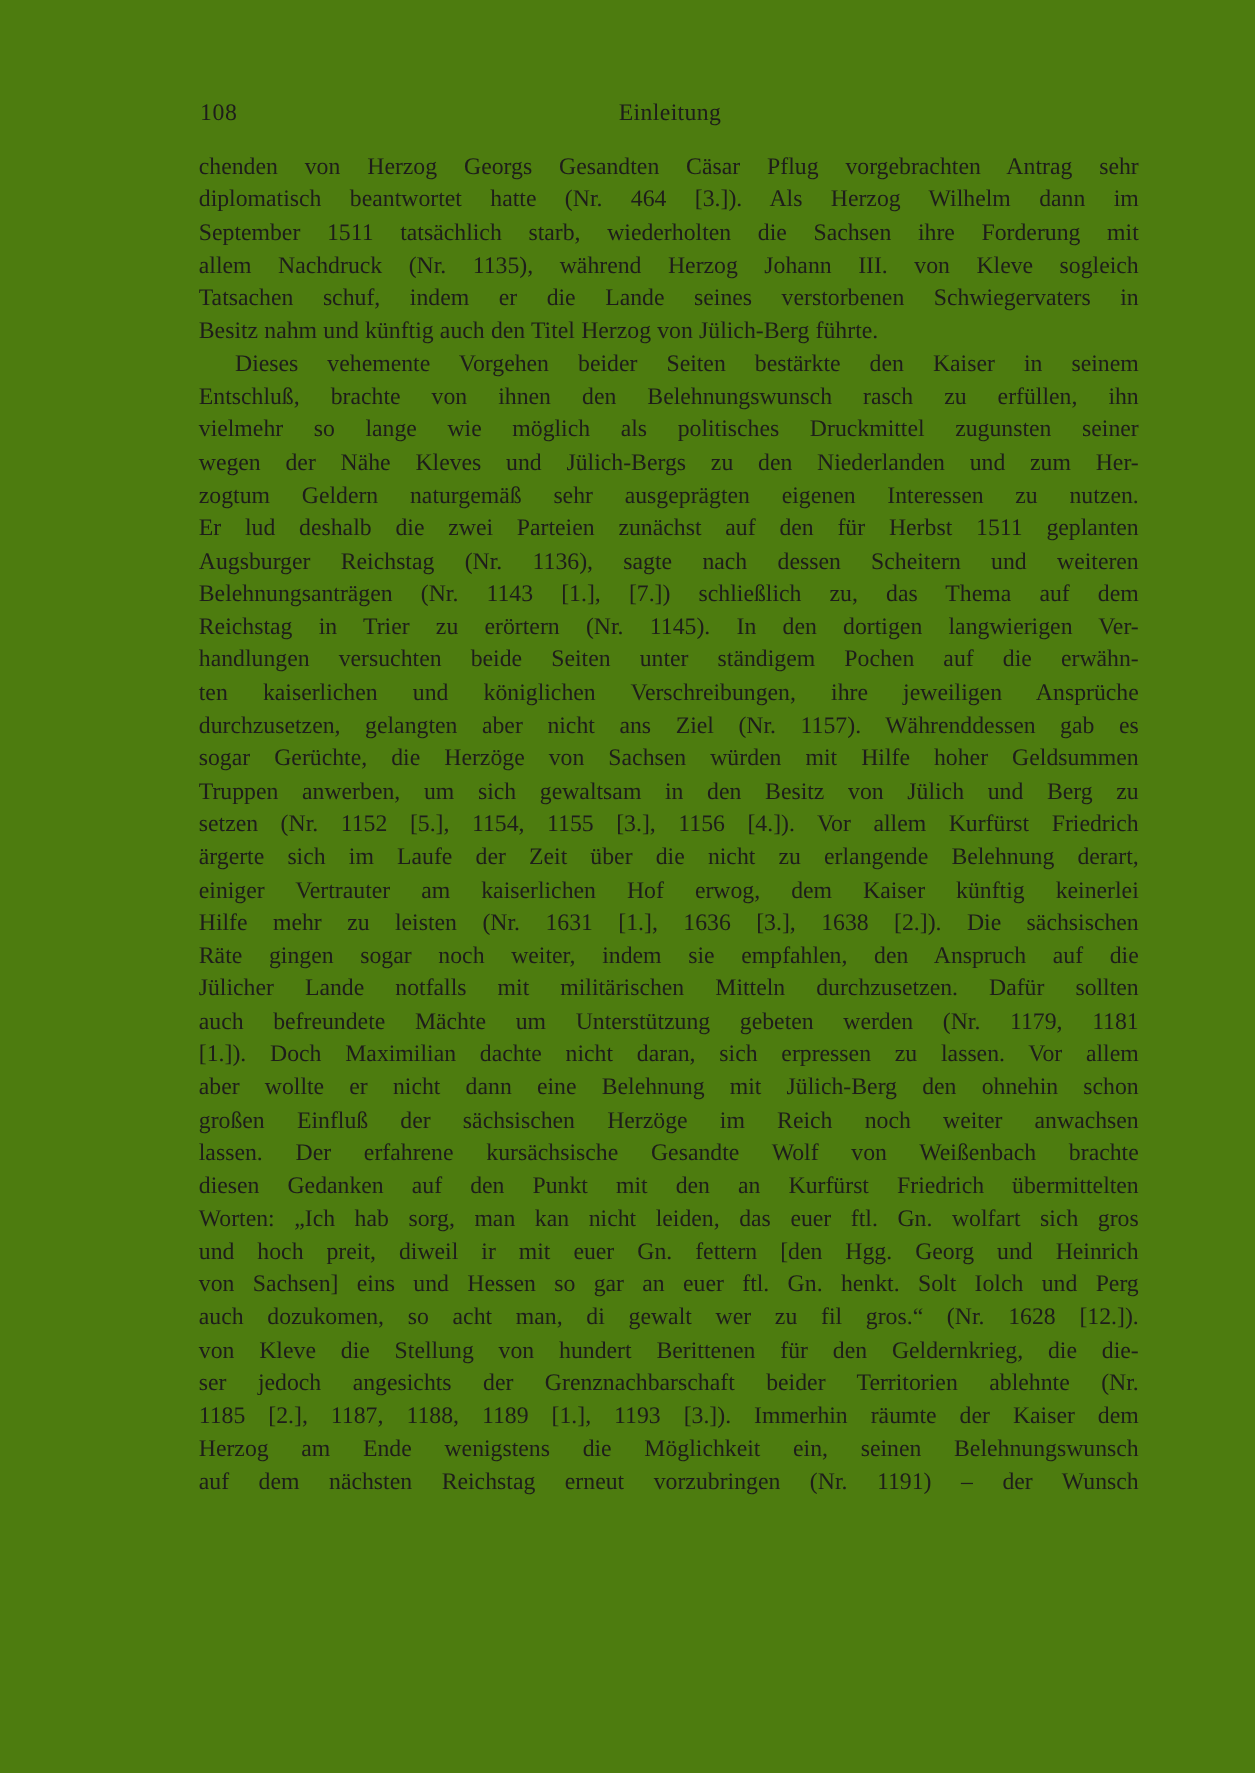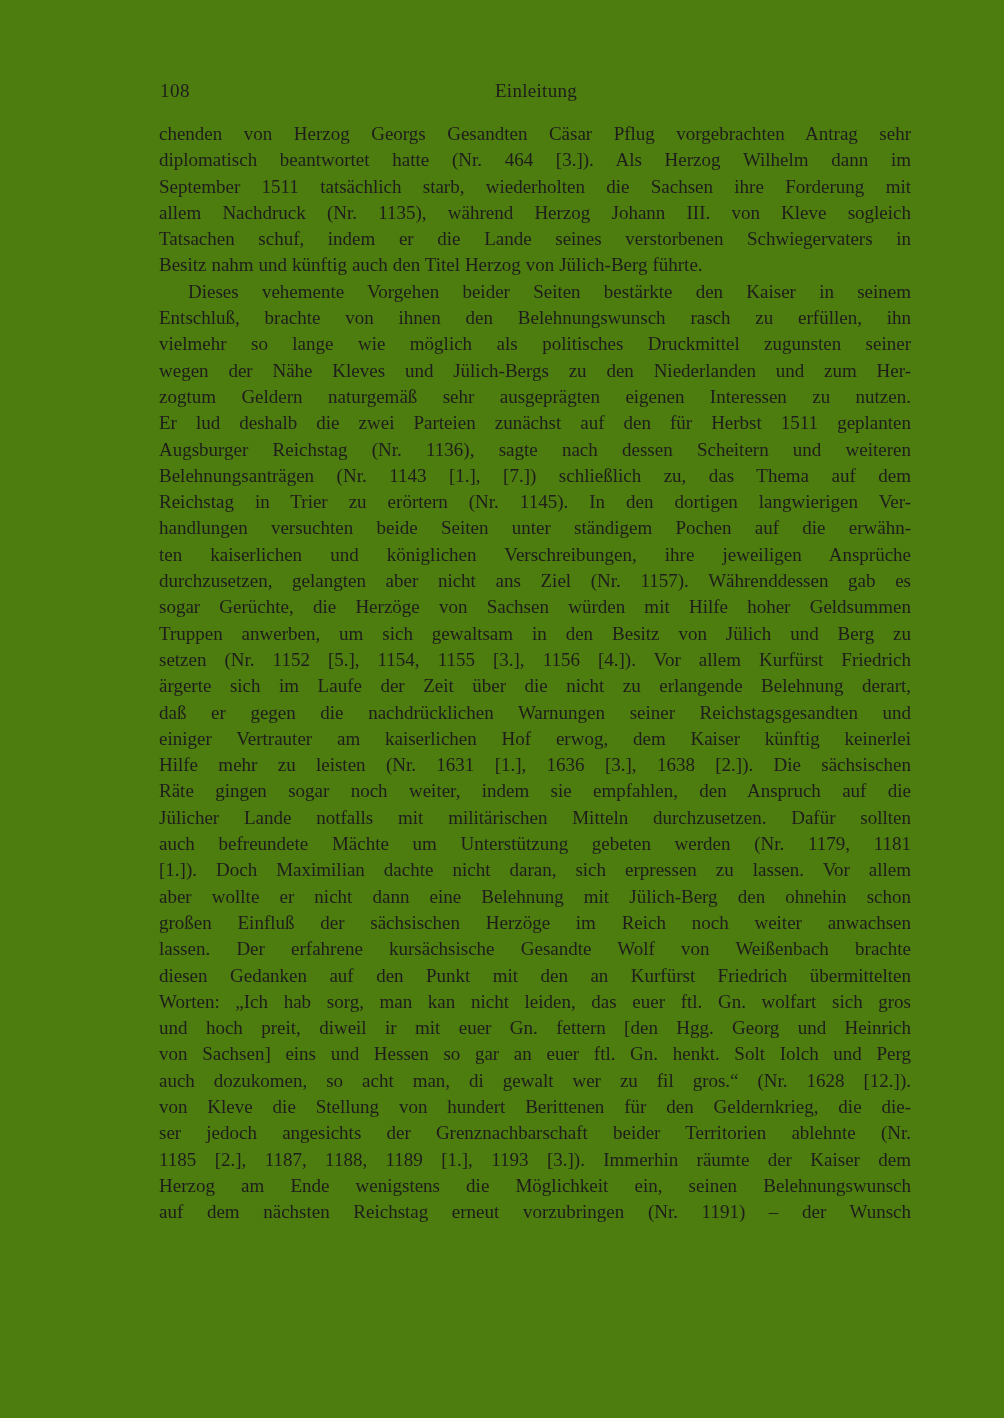--- a/index.html
+++ b/index.html
@@ -84,21 +84,20 @@
         <div class="line">Augsburger Reichstag (Nr. 1136), sagte nach dessen Scheitern und weiteren</div>
         <div class="line">Belehnungsanträgen (Nr. 1143 [1.], [7.]) schließlich zu, das Thema auf dem</div>
         <div class="line">Reichstag in Trier zu erörtern (Nr. 1145). In den dortigen langwierigen Ver-</div>
         <div class="line">handlungen versuchten beide Seiten unter ständigem Pochen auf die erwähn-</div>
         <div class="line">ten kaiserlichen und königlichen Verschreibungen, ihre jeweiligen Ansprüche</div>
         <div class="line">durchzusetzen, gelangten aber nicht ans Ziel (Nr. 1157). Währenddessen gab es</div>
         <div class="line">sogar Gerüchte, die Herzöge von Sachsen würden mit Hilfe hoher Geldsummen</div>
         <div class="line">Truppen anwerben, um sich gewaltsam in den Besitz von Jülich und Berg zu</div>
         <div class="line">setzen (Nr. 1152 [5.], 1154, 1155 [3.], 1156 [4.]). Vor allem Kurfürst Friedrich</div>
         <div class="line">ärgerte sich im Laufe der Zeit über die nicht zu erlangende Belehnung derart,</div>
-        <div class="line">daß er gegen die nachdrücklichen Warnungen seiner Reichstagsgesandten und</div>
         <div class="line">einiger Vertrauter am kaiserlichen Hof erwog, dem Kaiser künftig keinerlei</div>
         <div class="line">Hilfe mehr zu leisten (Nr. 1631 [1.], 1636 [3.], 1638 [2.]). Die sächsischen</div>
         <div class="line">Räte gingen sogar noch weiter, indem sie empfahlen, den Anspruch auf die</div>
         <div class="line">Jülicher Lande notfalls mit militärischen Mitteln durchzusetzen. Dafür sollten</div>
         <div class="line">auch befreundete Mächte um Unterstützung gebeten werden (Nr. 1179, 1181</div>
         <div class="line">[1.]). Doch Maximilian dachte nicht daran, sich erpressen zu lassen. Vor allem</div>
         <div class="line">aber wollte er nicht dann eine Belehnung mit Jülich-Berg den ohnehin schon</div>
         <div class="line">großen Einfluß der sächsischen Herzöge im Reich noch weiter anwachsen</div>
         <div class="line">lassen. Der erfahrene kursächsische Gesandte Wolf von Weißenbach brachte</div>
         <div class="line">diesen Gedanken auf den Punkt mit den an Kurfürst Friedrich übermittelten</div>

